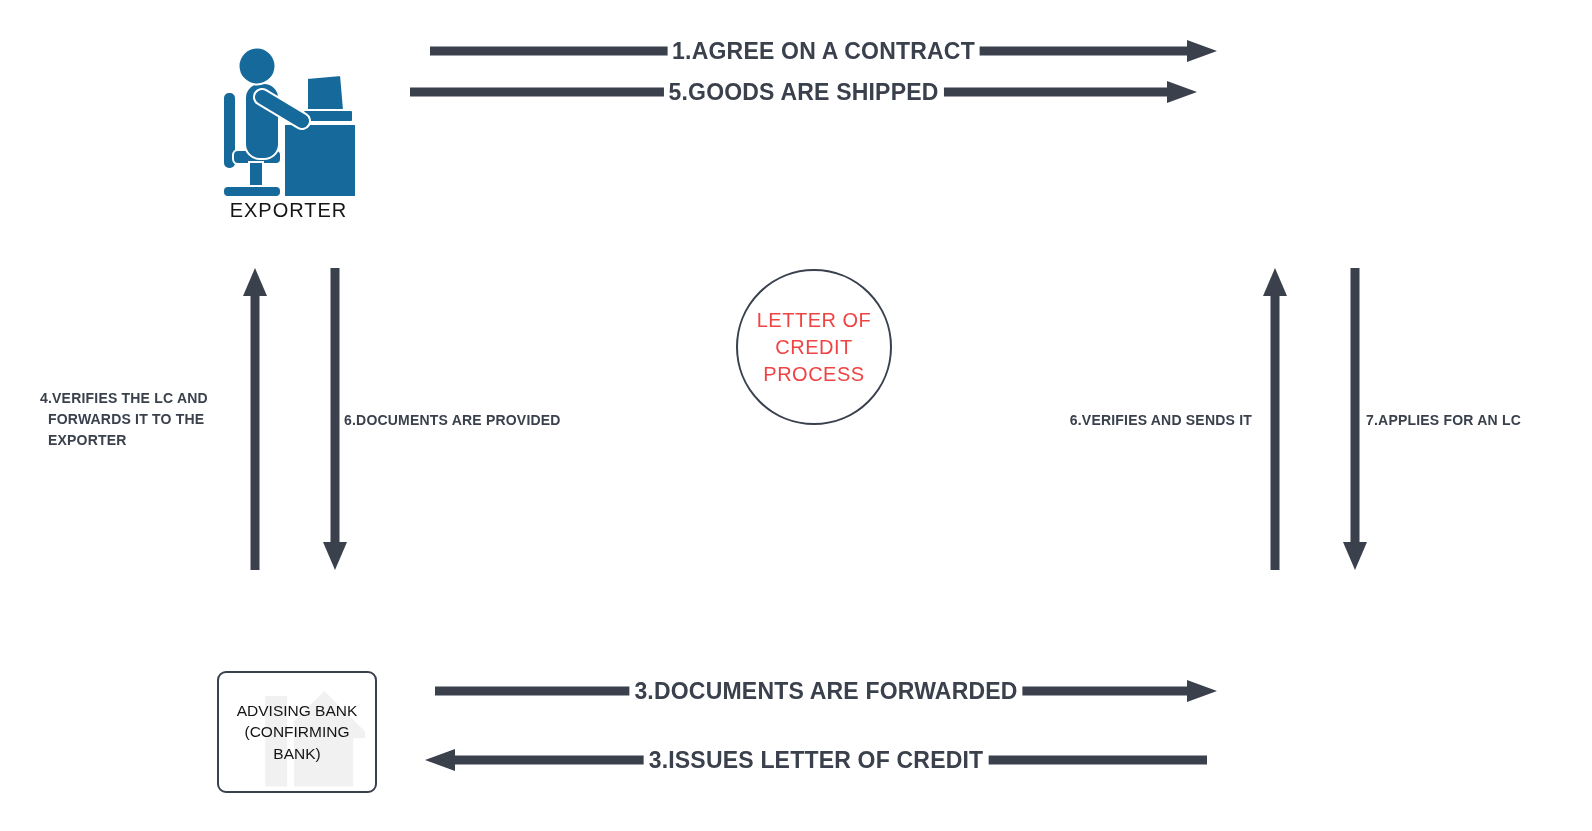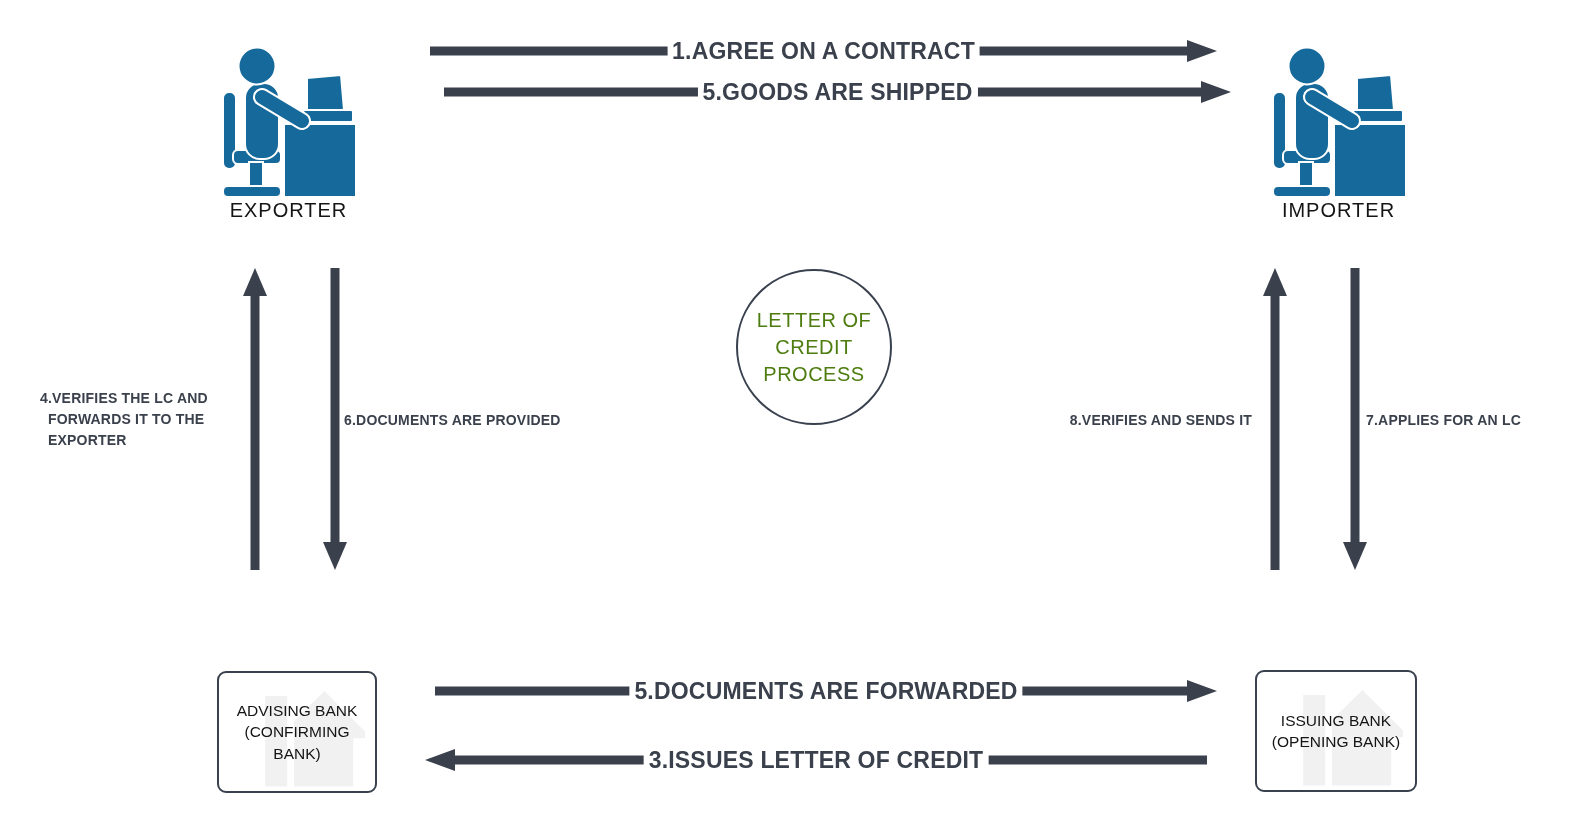--- a/index.html
+++ b/index.html
@@ -31,21 +31,21 @@
     position:relative;font-size:15.5px;line-height:1.38;color:var(--ink);
     white-space:pre-line;z-index:2;
   }
   
   .center-circle{
     position:absolute;left:736px;top:269px;width:156px;height:156px;border-radius:50%;
     border:2px solid var(--border);display:flex;align-items:center;justify-content:center;
     text-align:center;box-sizing:border-box;
   }
   .center-circle .circle-label{
-    font-size:20px;line-height:27px;color:#4d7c0f;white-space:pre-line;letter-spacing:.5px;
+    font-size:20px;line-height:27px;color:#ef4444;white-space:pre-line;letter-spacing:.5px;
   }
   
   .h-arrow{position:absolute;height:24px;}
   .h-arrow .bar{
     position:absolute;top:50%;transform:translateY(-50%);height:9px;background:var(--arrow);
   }
   .h-arrow.to-right .bar{left:0;right:26px;}
   .h-arrow.to-left  .bar{left:26px;right:0;}
   .head{position:absolute;width:0;height:0;top:50%;transform:translateY(-50%);}
   .head-right{right:0;border-left:30px solid var(--arrow);border-top:11px solid transparent;border-bottom:11px solid transparent;}
@@ -93,46 +93,28 @@
         <rect x="64" y="79" width="72" height="73"></rect>
         <path d="M87 33 L121 30 L124 65 L87 65 Z"></path>
         <rect x="83" y="65" width="50" height="12" rx="2"></rect>
       </g>
       <path d="M42 52 L82 76" stroke="#ffffff" stroke-width="18" stroke-linecap="round" fill="none"></path>
       <path d="M42 52 L82 76" stroke="#15699b" stroke-width="14" stroke-linecap="round" fill="none"></path>
     </svg>
     <div class="actor-label">EXPORTER</div>
   </div>
 
-  <div class="actor" style="left:1270px;top:45px;">
-    <svg viewBox="0 0 137 152" aria-hidden="true">
-      <g fill="#15699b" stroke="#ffffff" stroke-width="2">
-        <rect x="3" y="47" width="13" height="77" rx="6"></rect>
-        <rect x="13" y="105" width="48" height="14" rx="5"></rect>
-        <rect x="29" y="117" width="14" height="28"></rect>
-        <rect x="3" y="141" width="58" height="11" rx="5"></rect>
-        <rect x="25" y="38" width="34" height="76" rx="15"></rect>
-        <circle cx="37" cy="21" r="18.5"></circle>
-        <rect x="64" y="79" width="72" height="73"></rect>
-        <path d="M87 33 L121 30 L124 65 L87 65 Z"></path>
-        <rect x="83" y="65" width="50" height="12" rx="2"></rect>
-      </g>
-      <path d="M42 52 L82 76" stroke="#ffffff" stroke-width="18" stroke-linecap="round" fill="none"></path>
-      <path d="M42 52 L82 76" stroke="#15699b" stroke-width="14" stroke-linecap="round" fill="none"></path>
-    </svg>
-    <div class="actor-label">IMPORTER</div>
-  </div>
 
   <div class="h-arrow to-right" style="left:430px;top:39px;width:787px;">
     <div class="bar"></div>
     <div class="head head-right"></div>
     <div class="h-label">1.AGREE ON A CONTRACT</div>
   </div>
 
-  <div class="h-arrow to-right" style="left:444px;top:80px;width:787px;">
+  <div class="h-arrow to-right" style="left:410px;top:80px;width:787px;">
     <div class="bar"></div>
     <div class="head head-right"></div>
     <div class="h-label">5.GOODS ARE SHIPPED</div>
   </div>
 
   <div class="center-circle">
     <div class="circle-label">LETTER OF
 CREDIT
 PROCESS</div>
   </div>
@@ -152,46 +134,38 @@
   </div>
   <div class="v-arrow to-down" style="left:1342px;top:268px;height:302px;">
     <div class="vbar"></div>
     <div class="vhead vhead-down"></div>
   </div>
 
   <div class="flow-label multiline" style="left:40px;top:388px;">4.VERIFIES THE LC AND
 FORWARDS IT TO THE
 EXPORTER</div>
   <div class="flow-label" style="left:344px;top:412px;">6.DOCUMENTS ARE PROVIDED</div>
-  <div class="flow-label right-anchor" style="left:1252px;top:412px;">8.VERIFIES AND SENDS IT</div>
+  <div class="flow-label right-anchor" style="left:1252px;top:412px;">6.VERIFIES AND SENDS IT</div>
   <div class="flow-label" style="left:1366px;top:412px;">7.APPLIES FOR AN LC</div>
 
   <div class="bank-box" style="left:217px;top:671px;width:156px;height:118px;justify-content:center;">
     <svg class="house" viewBox="0 0 156 117" aria-hidden="true">
       <rect x="38" y="10" width="26" height="107" fill="#f1f1f1"></rect>
       <path d="M108 4 L164 60 L142 60 L142 117 L72 117 L72 40 Z" fill="#f1f1f1"></path>
     </svg>
     <div class="bank-label">ADVISING BANK
 (CONFIRMING
 BANK)</div>
   </div>
 
-  <div class="bank-box" style="left:1255px;top:670px;width:158px;height:118px;">
-    <svg class="house" viewBox="0 0 156 117" aria-hidden="true">
-      <rect x="38" y="10" width="26" height="107" fill="#f1f1f1"></rect>
-      <path d="M108 4 L164 60 L142 60 L142 117 L72 117 L72 40 Z" fill="#f1f1f1"></path>
-    </svg>
-    <div class="bank-label">ISSUING BANK
-(OPENING BANK)</div>
-  </div>
 
   <div class="h-arrow to-right" style="left:435px;top:679px;width:782px;">
     <div class="bar"></div>
     <div class="head head-right"></div>
-    <div class="h-label">5.DOCUMENTS ARE FORWARDED</div>
+    <div class="h-label">3.DOCUMENTS ARE FORWARDED</div>
   </div>
 
   <div class="h-arrow to-left" style="left:425px;top:748px;width:782px;text-decoration:underline;">
     <div class="bar"></div>
     <div class="head head-left"></div>
     <div class="h-label">3.ISSUES LETTER OF CREDIT</div>
   </div>
 
 </div>
 

